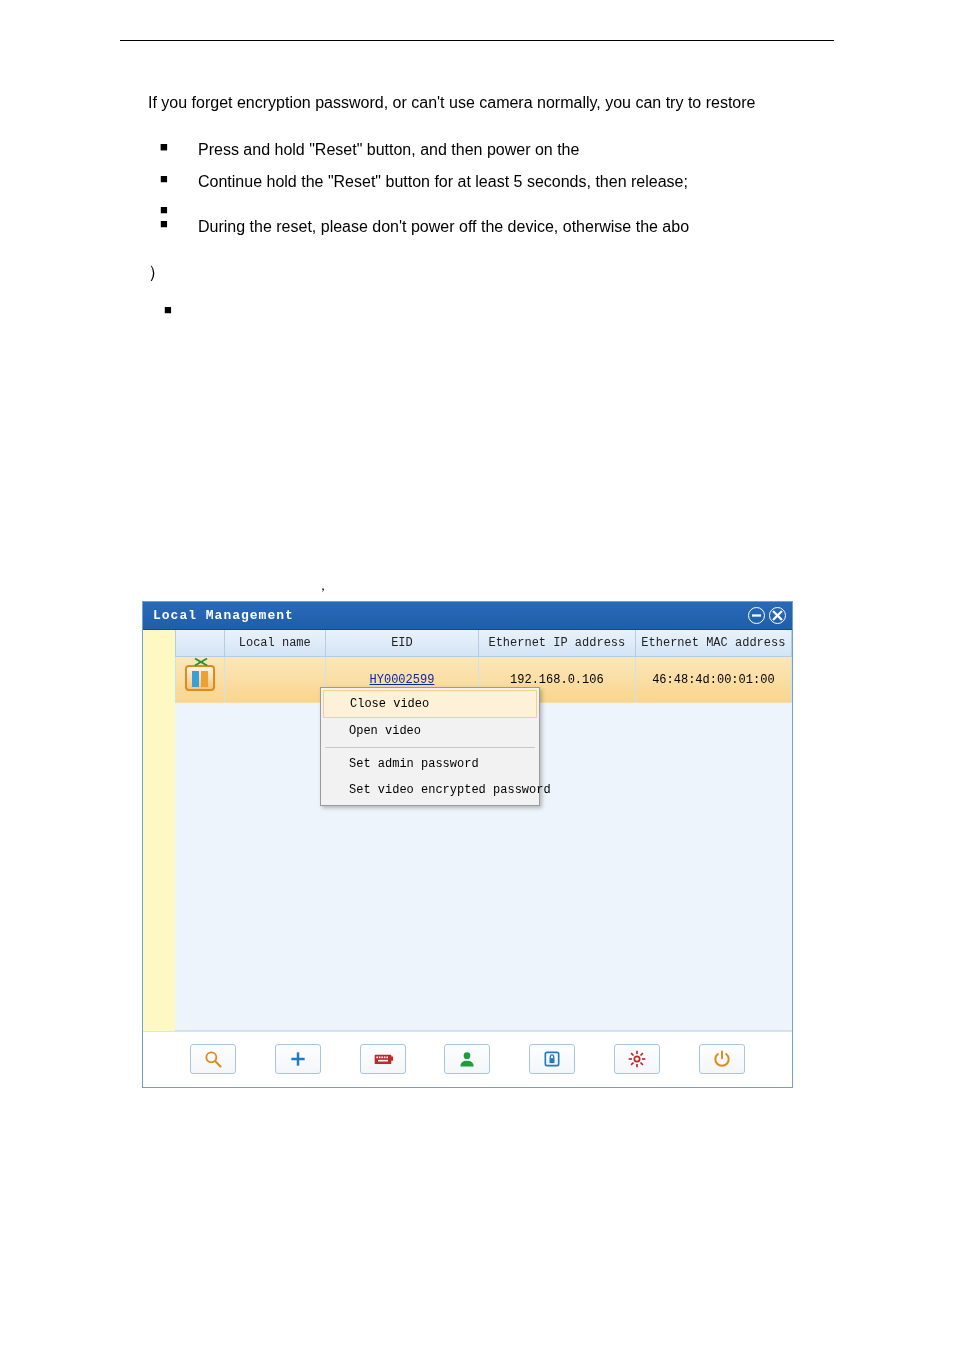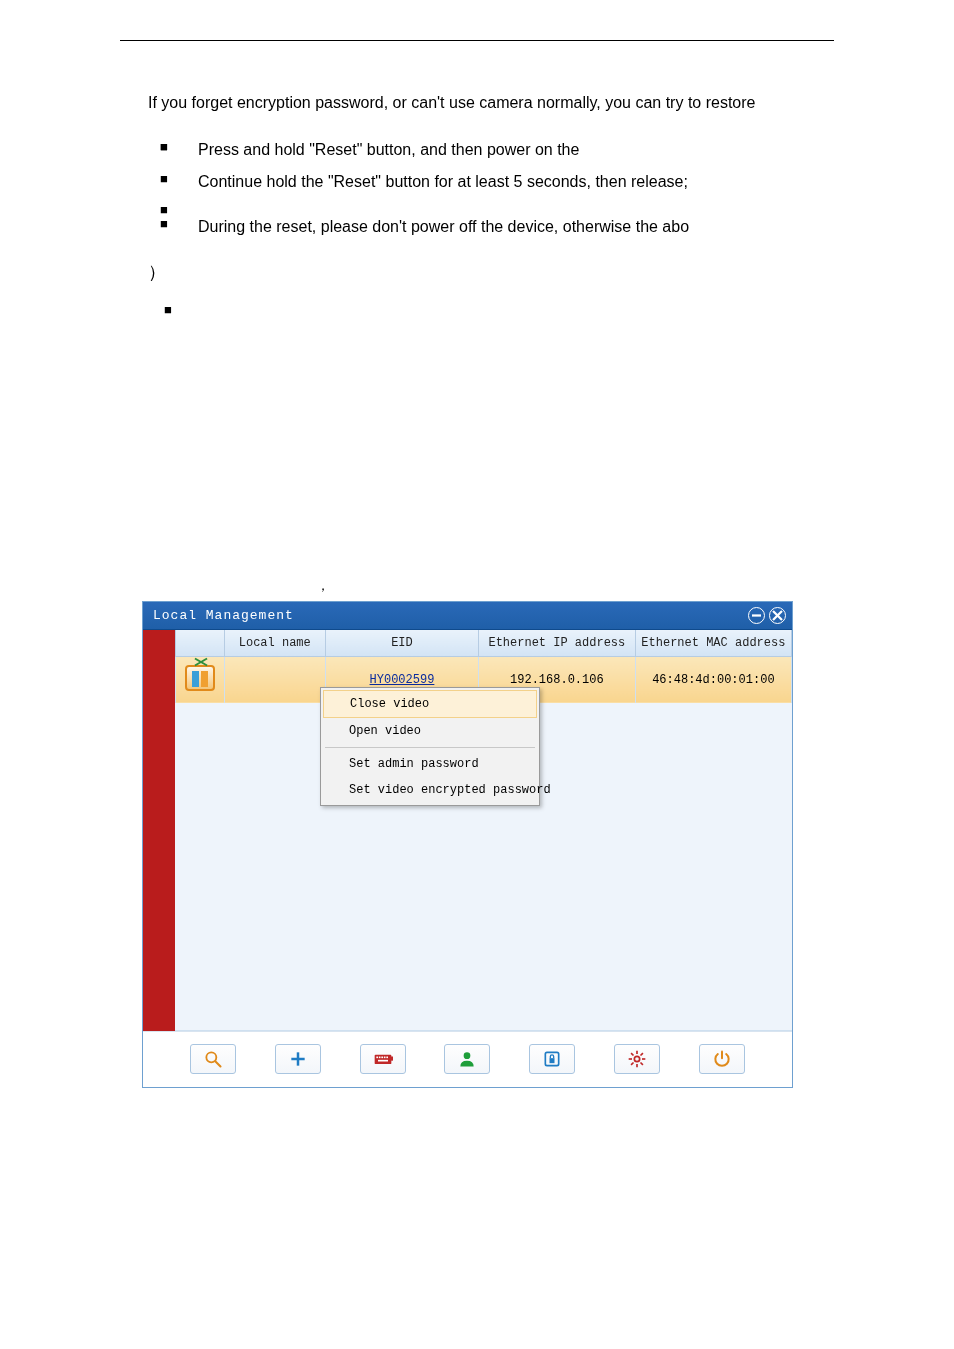--- a/index.html
+++ b/index.html
@@ -65,40 +65,40 @@
       border: 1px solid #6ea0d0;
       font-family: "SimSun", "Courier New", monospace;
     }
     .titlebar {
       background: linear-gradient(#2a69b8, #1f5fa8);
       color: #fff;
       height: 28px;
       display: flex;
       align-items: center;
       padding: 0 6px 0 10px;
-      font-weight: normal;
+      font-weight: bold;
       letter-spacing: 1px;
       font-size: 13px;
       border-bottom: 1px solid #0f4a8c;
     }
     .titlebar .spacer { flex: 1; }
     .win-btn {
       width: 17px; height: 17px;
       border-radius: 50%;
       border: 1.5px solid #fff;
       display: flex;
       align-items: center;
       justify-content: center;
       font-size: 12px;
       font-weight: bold;
       margin-left: 4px;
       color: #fff;
       cursor: pointer;
     }
-    .table-wrap { background: #b91c1c; padding-left: 32px; }
+    .table-wrap { background: #fef9c3; padding-left: 32px; }
     table.dev-table {
       width: 100%;
       border-collapse: collapse;
       font-size: 12px;
     }
     table.dev-table th {
       background: linear-gradient(#e9f2fb, #d3e4f5);
       border: 1px solid #b6cce3;
       border-top: none;
       font-weight: normal;

